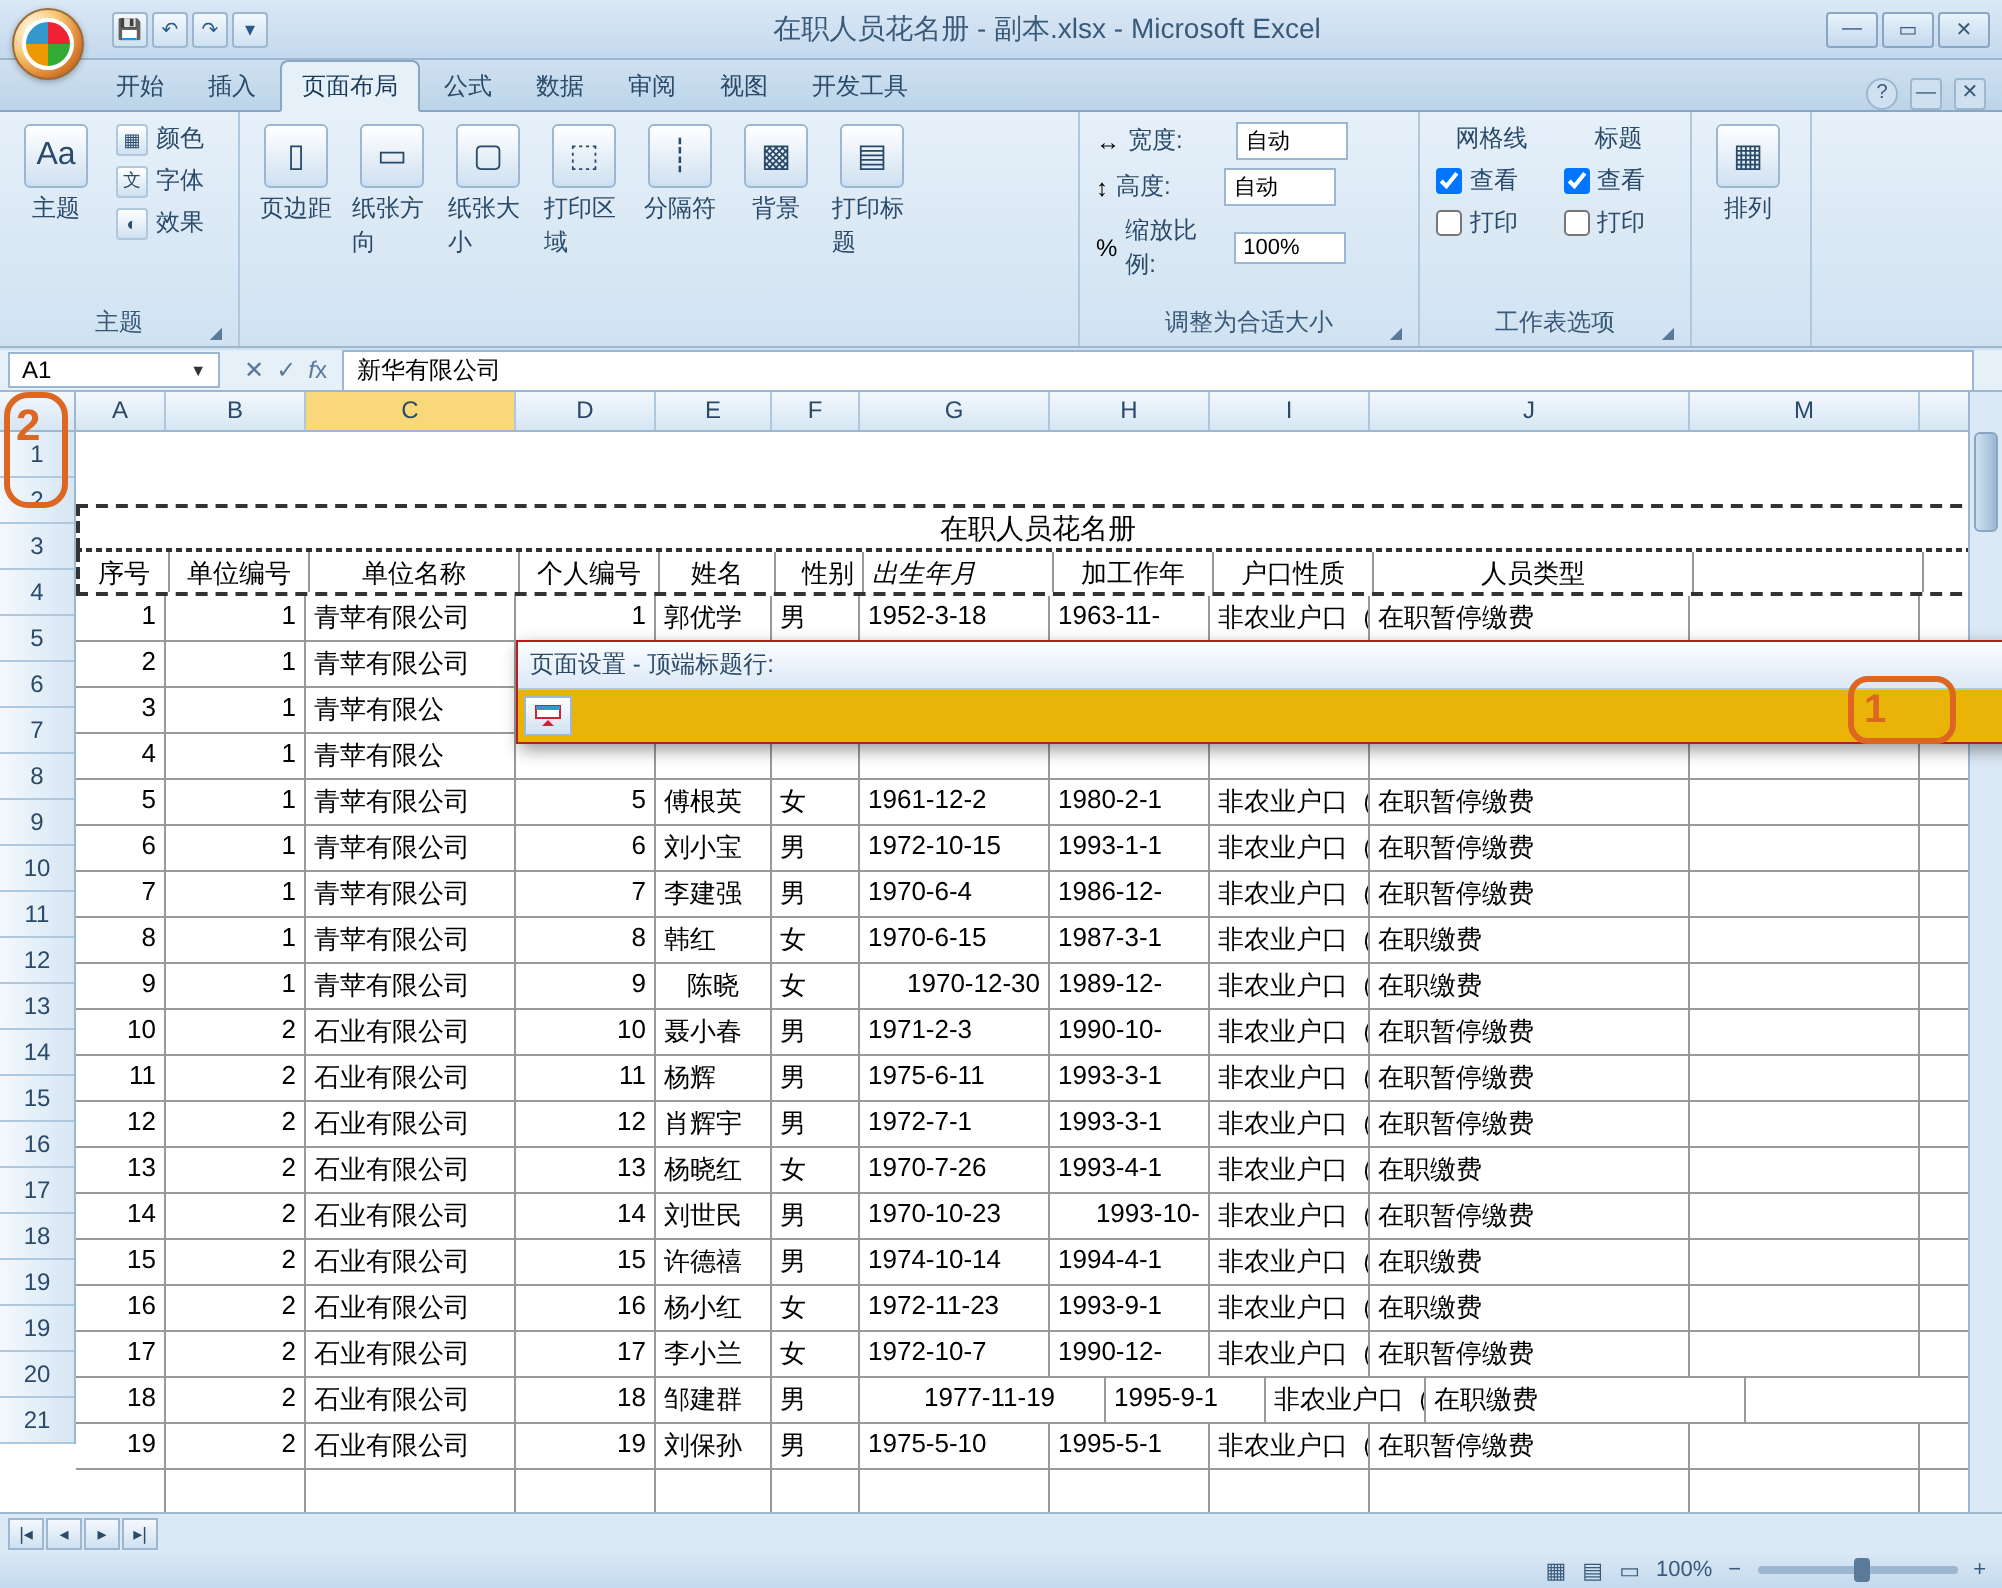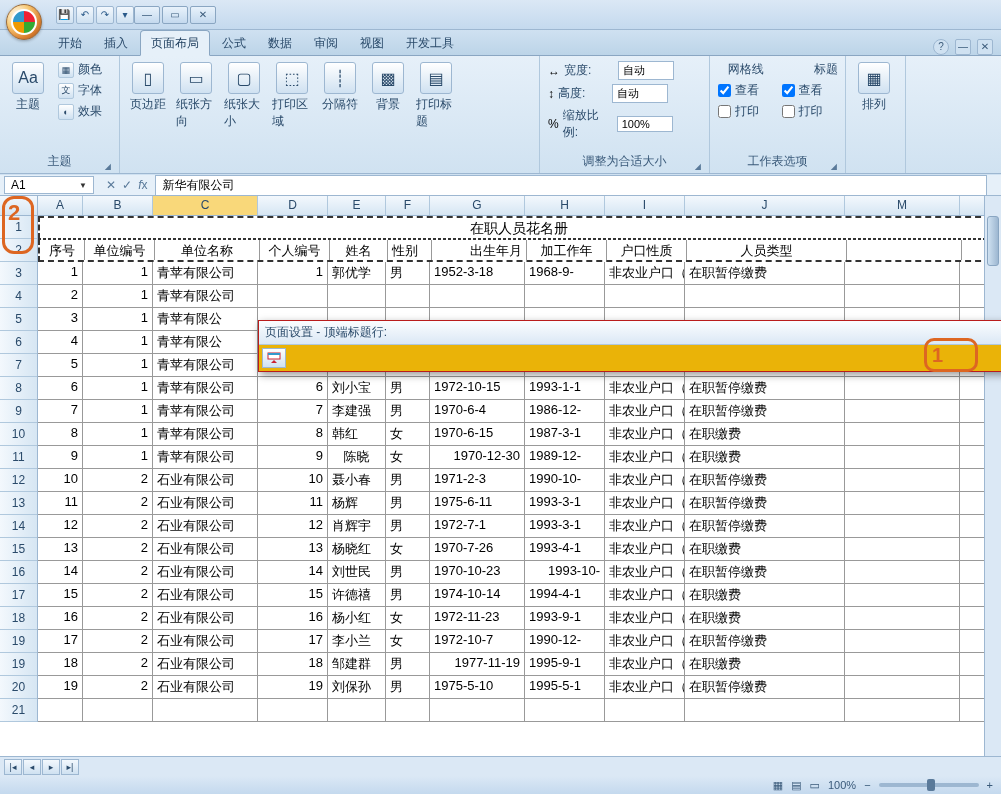--- a/index.html
+++ b/index.html
@@ -24,21 +24,21 @@
 .bigbtn .ico { width: 32px; height: 32px; background: linear-gradient(#fff,#cfe1f1); border: 1px solid #9db7d1; border-radius: 3px; margin-bottom: 2px; display:flex;align-items:center;justify-content:center;font-size:16px;}
 .smallstack { display:flex; flex-direction:column; gap:2px; }
 .smallbtn { display:flex; align-items:center; gap:4px; padding:1px 4px; color:#2a4a6a;}
 .smallbtn .sico{width:16px;height:16px;background:linear-gradient(#fff,#cfe1f1);border:1px solid #b0c8dd;border-radius:2px;display:inline-flex;align-items:center;justify-content:center;font-size:9px;}
 .sizerow{display:flex;align-items:center;gap:4px;padding:1px 2px;}
 .sizerow .lbl{width:50px;color:#2a4a6a;}
 .sizerow .val{width:56px;border:1px solid #9db7d1;background:#fff;padding:1px 4px;font-size:11px;}
 .chk{display:flex;align-items:center;gap:4px;padding:1px 2px;color:#2a4a6a;}
 .chk input{margin:0;}
 .formula-bar { height: 22px; background:#e6f0f9; display:flex; align-items:center; border-bottom:1px solid #9db7d1; border-top:1px solid #cfe1f1;}
-.namebox{width:90px;border:1px solid #9db7d1;background:#fff;margin:0 4px;padding:1px 6px;display:flex;align-items:center;justify-content:space-between;}
+.namebox{width:106px;border:1px solid #9db7d1;background:#fff;margin:0 4px;padding:1px 6px;display:flex;align-items:center;justify-content:space-between;}
 .namebox .dd{font-size:8px;color:#333;}
 .fx-icons{display:flex;gap:6px;padding:0 8px;color:#5a7a9a;}
 .fx-input{flex:1;border:1px solid #9db7d1;background:#fff;padding:1px 6px;margin-right:14px;}
 .sheet-area{position:relative;height:560px;background:#fff;overflow:hidden;}
 .colheads{display:flex;position:absolute;top:0;left:38px;right:0;height:20px;background:linear-gradient(#f3f8fd,#d6e6f3);border-bottom:1px solid #9db7d1;}
 .colheads div{border-right:1px solid #b0c8dd;text-align:center;color:#2a4a6a;font-size:12px;line-height:19px;}
 .col-A{width:45px}.col-B{width:70px}.col-C{width:105px}.col-D{width:70px}.col-E{width:58px}.col-F{width:44px}.col-G{width:95px}.col-H{width:80px}.col-I{width:80px}.col-J{width:160px}.col-M{width:115px}
 .colheads .active{background:#f9d87a;}
 .rowheads{position:absolute;top:20px;left:0;width:38px;background:linear-gradient(90deg,#f3f8fd,#d6e6f3);border-right:1px solid #9db7d1;}
 .rowheads div{height:23px;border-bottom:1px solid #b0c8dd;text-align:center;color:#2a4a6a;line-height:22px;}
@@ -78,20 +78,21 @@
 
 <div class="office-btn"></div>
 
 <div class="titlebar">
   <div class="qat">
     <div class="qbtn">💾</div>
     <div class="qbtn">↶</div>
     <div class="qbtn">↷</div>
     <div class="qbtn">▾</div>
   </div>
+  <div class="title">在职人员花名册 - 副本.xlsx - Microsoft Excel</div>
   <div class="win-controls">
     <div class="wc">—</div>
     <div class="wc">▭</div>
     <div class="wc">✕</div>
   </div>
 </div>
 
 <div class="tabs">
   <div class="tab">开始</div>
   <div class="tab">插入</div>
@@ -193,21 +194,21 @@
         <label class="chk">
             <input type="checkbox" checked="" style="">
             <span>查看</span>
           </label>
         <label class="chk">
             <input type="checkbox" style="">
             <span>打印</span>
           </label>
       </div>
       <div class="smallstack" style="width:64px">
-        <div style="text-align:right;color:#2a4a6a;padding:1px">标题</div>
+        <div style="text-align:center;color:#2a4a6a;padding:1px">标题</div>
         <label class="chk">
             <input type="checkbox" checked="" style="">
             <span>查看</span>
           </label>
         <label class="chk">
             <input type="checkbox" style="">
             <span>打印</span>
           </label>
       </div>
     </div>
@@ -270,45 +271,45 @@
       <div>15</div>
       <div>16</div>
       <div>17</div>
       <div>18</div>
       <div>19</div>
       <div>19</div>
       <div>20</div>
       <div>21</div>
     </div>
   <div class="grid" id="grid">
-      <div class="row title-row" style="border-width: 2px 2px 1px; border-style: dashed; border-color: rgb(51, 51, 51); border-image: initial;">
+      <div class="row title-row" style="border-width: 2px 2px 1px; border-style: dashed; border-color: rgb(51, 51, 51); border-image: initial; margin-top: 36px;">
         <div class="cell merged-title">在职人员花名册</div>
       </div>
       <div class="row" style="border-width: 1px 2px 2px; border-style: dashed; border-color: rgb(51, 51, 51); border-image: initial;">
         <div class="cell col-A" style="text-align: center;">序号</div>
         <div class="cell col-B" style="text-align: center;">单位编号</div>
         <div class="cell col-C" style="text-align: center;">单位名称</div>
         <div class="cell col-D" style="text-align: center;">个人编号</div>
         <div class="cell col-E" style="text-align: center;">姓名</div>
-        <div class="cell col-F" style="text-align: left;">性别</div>
-        <div class="cell col-G" style="text-align: right;">出生年月</div>
+        <div class="cell col-F" style="text-align: right;">性别</div>
+        <div class="cell col-G" style="text-align: left; font-style: italic;">出生年月</div>
         <div class="cell col-H" style="text-align: center;">加工作年</div>
         <div class="cell col-I" style="text-align: center;">户口性质</div>
         <div class="cell col-J" style="text-align: center;">人员类型</div>
         <div class="cell col-M" style="text-align: center;"></div>
       </div>
       <div class="row">
         <div class="cell col-A" style="text-align: right;">1</div>
         <div class="cell col-B" style="text-align: right;">1</div>
         <div class="cell col-C" style="text-align: left;">青苹有限公司</div>
         <div class="cell col-D" style="text-align: right;">1</div>
         <div class="cell col-E" style="text-align: left;">郭优学</div>
         <div class="cell col-F" style="text-align: left;">男</div>
         <div class="cell col-G" style="text-align: left;">1952-3-18</div>
-        <div class="cell col-H" style="text-align: left;">1968-9-</div>
+        <div class="cell col-H" style="text-align: left;">1963-11-</div>
         <div class="cell col-I" style="text-align: left;">非农业户口（城镇）</div>
         <div class="cell col-J" style="text-align: left;">在职暂停缴费</div>
         <div class="cell col-M" style="text-align: left;"></div>
       </div>
       <div class="row">
         <div class="cell col-A" style="text-align: right;">2</div>
         <div class="cell col-B" style="text-align: right;">1</div>
         <div class="cell col-C" style="text-align: left;">青苹有限公司</div>
         <div class="cell col-D" style="text-align: right;"></div>
         <div class="cell col-E" style="text-align: left;"></div>
@@ -514,21 +515,21 @@
         <div class="cell col-J" style="text-align: left;">在职暂停缴费</div>
         <div class="cell col-M" style="text-align: left;"></div>
       </div>
       <div class="row">
         <div class="cell col-A" style="text-align: right;">18</div>
         <div class="cell col-B" style="text-align: right;">2</div>
         <div class="cell col-C" style="text-align: left;">石业有限公司</div>
         <div class="cell col-D" style="text-align: right;">18</div>
         <div class="cell col-E" style="text-align: left;">邹建群</div>
         <div class="cell col-F" style="text-align: left;">男</div>
-        <div class="cell col-G" style="text-align: right;">1977-11-19</div>
+        <div class="cell col-G" style="text-align: left; margin-left: 28px;">1977-11-19</div>
         <div class="cell col-H" style="text-align: left;">1995-9-1</div>
         <div class="cell col-I" style="text-align: left;">非农业户口（城镇）</div>
         <div class="cell col-J" style="text-align: left;">在职缴费</div>
         <div class="cell col-M" style="text-align: left;"></div>
       </div>
       <div class="row">
         <div class="cell col-A" style="text-align: right;">19</div>
         <div class="cell col-B" style="text-align: right;">2</div>
         <div class="cell col-C" style="text-align: left;">石业有限公司</div>
         <div class="cell col-D" style="text-align: right;">19</div>

